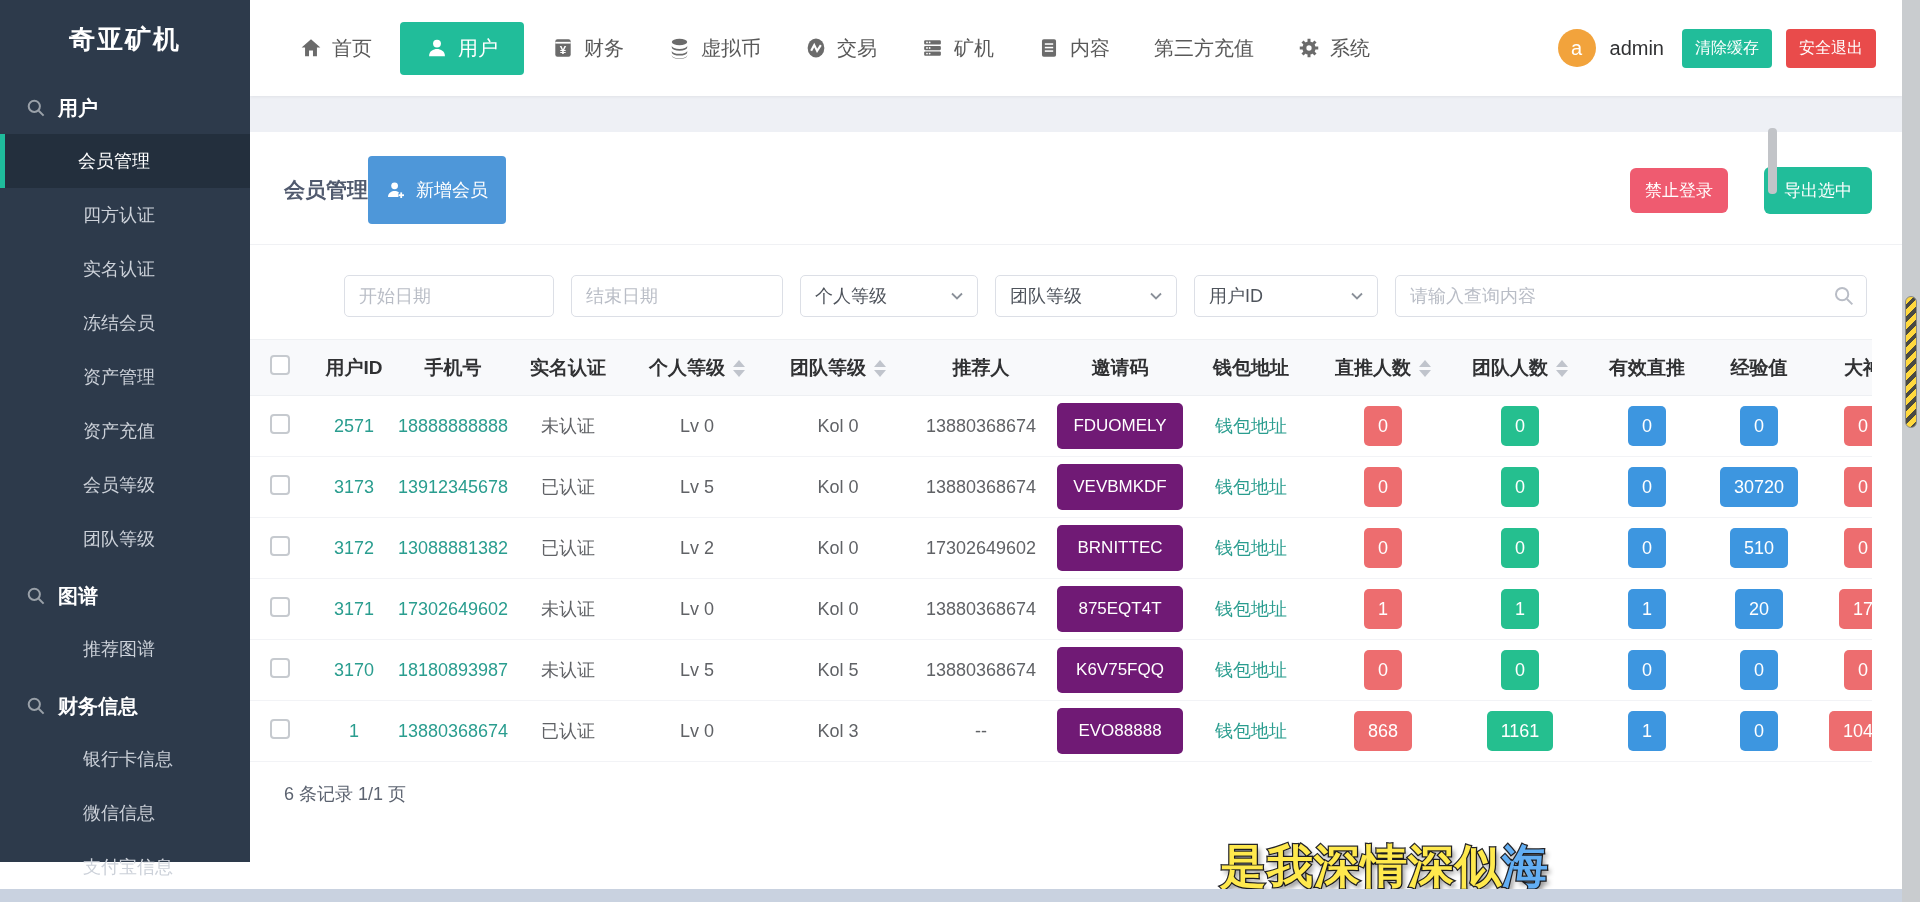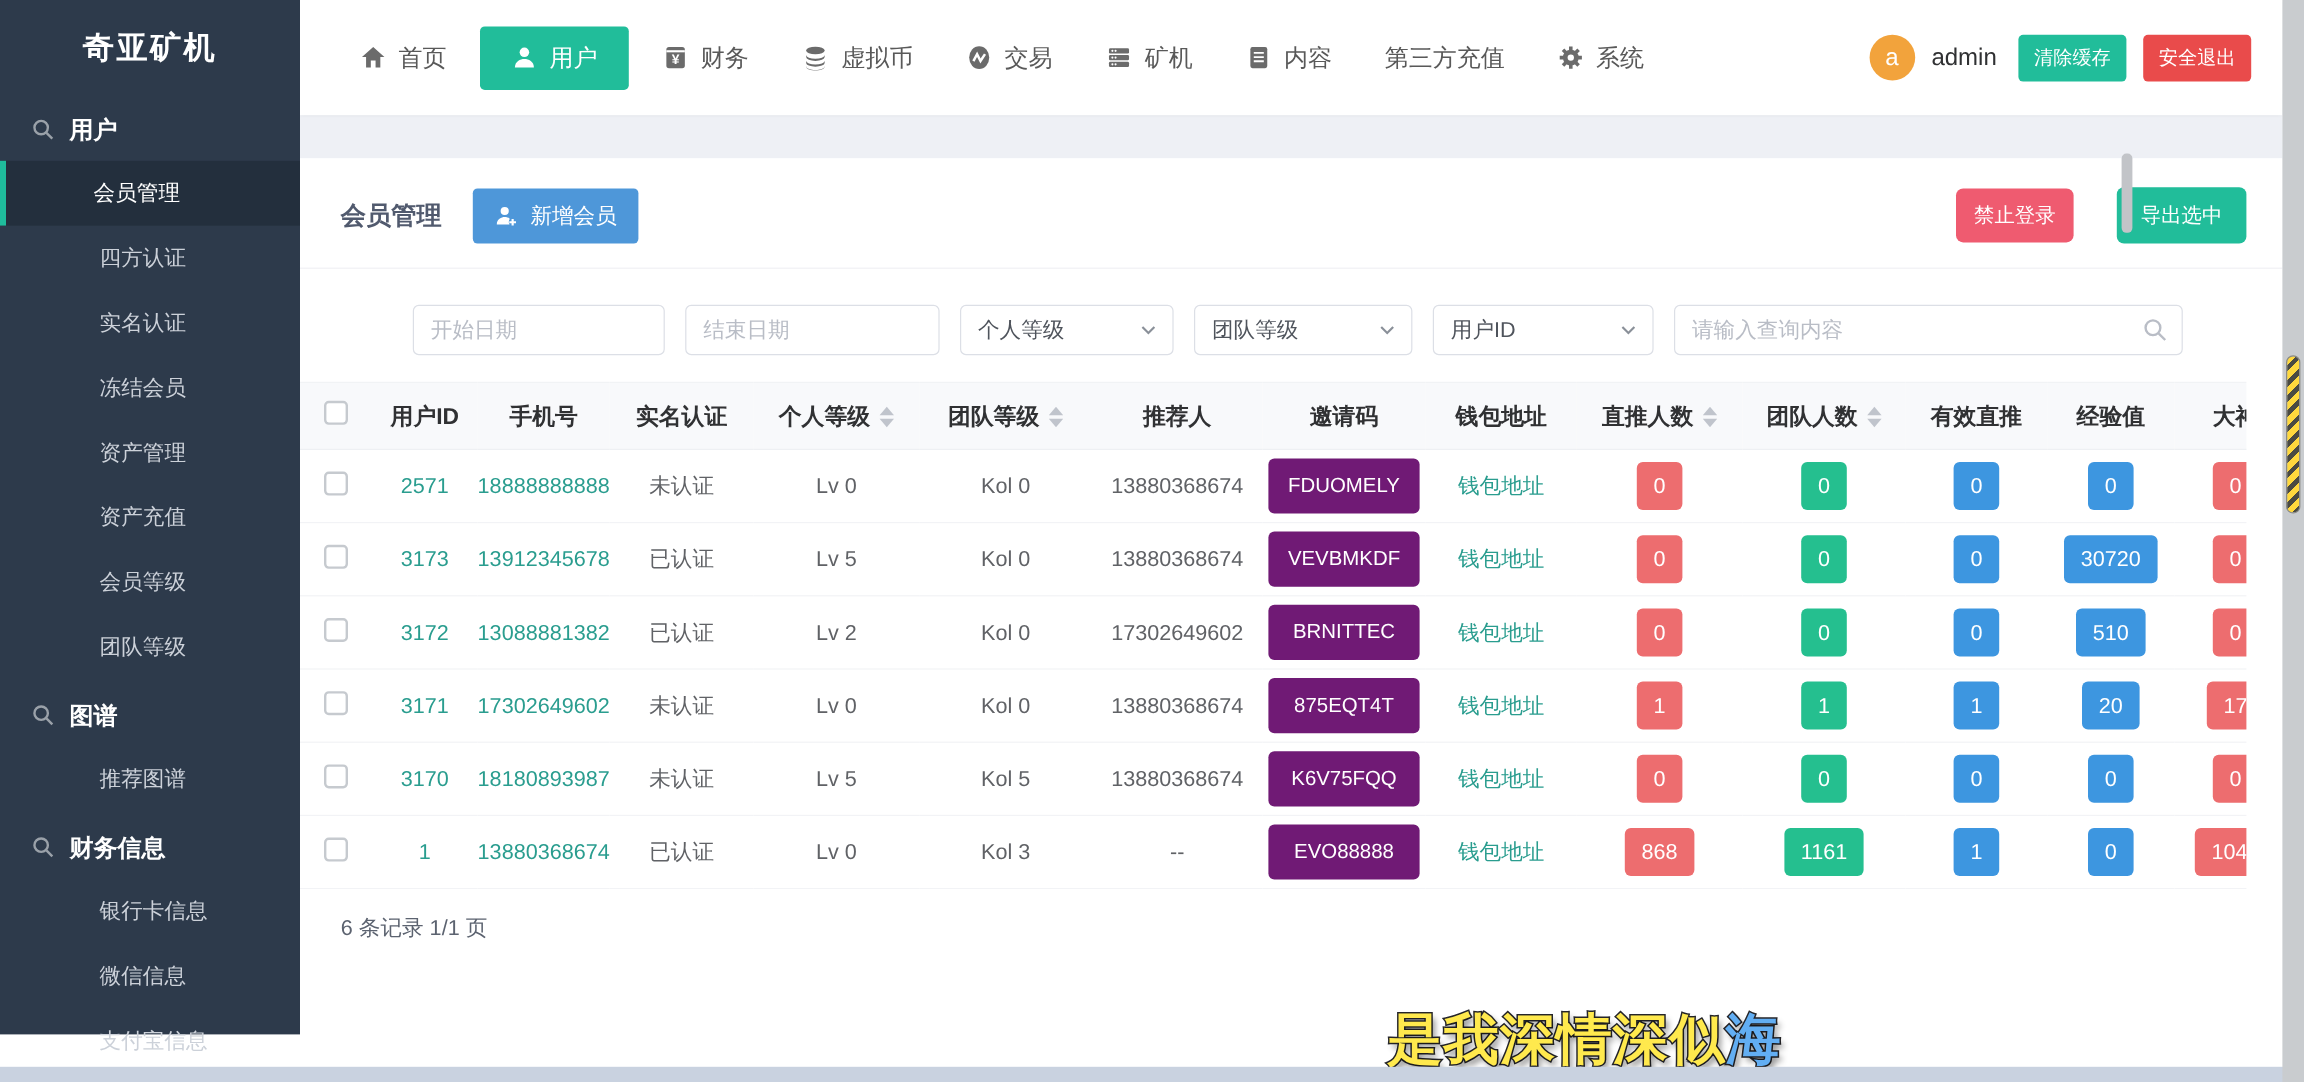--- a/index.html
+++ b/index.html
@@ -29,22 +29,22 @@
     display:flex; align-items:center; justify-content:center; font-size:20px; }
   .user-name { font-size:20px; color:#303133; margin-right:4px; }
   .btn-cache { background:#21bd9a; color:#fff; font-size:16px; padding:9px 13px; border-radius:4px; border:none; cursor:pointer; }
   .btn-logout { background:#e94b4b; color:#fff; font-size:16px; padding:9px 13px; border-radius:4px; border:none; cursor:pointer; }
 
   
   .crumb-strip { position:absolute; left:250px; top:78px; width:1652px; height:54px; background:#eef0f5; }
   .panel { position:absolute; left:250px; top:132px; width:1652px; height:756px; background:#fff; }
   .content-header { display:flex; align-items:center; padding:24px 30px 20px 34px; border-bottom:1px solid #f0f1f4; }
   .page-title { font-size:21px; font-weight:bold; color:#515a6e; }
-  .btn-add { margin-left:26px; background:#4e97d9; color:#fff; border:none; border-radius:4px;
-    padding:11px 18px; font-size:18px; display:flex; align-items:center; gap:10px; cursor:pointer; }
+  .btn-add { background:#4e97d9; color:#fff; border:none; border-radius:4px;
+    padding:22px 18px; font-size:18px; display:flex; align-items:center; gap:10px; cursor:pointer; }
   .header-right { margin-left:auto; display:flex; align-items:center; gap:36px; }
   .btn-ban { background:#ef5b70; color:#fff; border:none; border-radius:6px; padding:11px 15px; font-size:17px; cursor:pointer; }
   .btn-export { background:#21bd9a; color:#fff; border:none; border-radius:6px; padding:12px 20px; font-size:17px; cursor:pointer; }
 
   .filter-row { display:flex; align-items:center; gap:17px; margin:30px 0 0 94px;border-radius:11px; }
   .f-input { height:42px; border:1px solid #dcdfe6; border-radius:5px; padding:0 14px;
     font-size:18px; color:#606266; background:#fff; outline:none; }
   .f-input::placeholder { color:#b9bdc6; }
   .f-select { height:42px; border:1px solid #dcdfe6; border-radius:5px; background:#fff;
     display:flex; align-items:center; justify-content:space-between; padding:0 12px 0 14px;
@@ -68,21 +68,21 @@
   .invite-btn { background:#701a75; color:#fff; border:none; border-radius:5px; width:126px;
     padding:13px 4px; font-size:17px; cursor:pointer; }
   .badge { display:inline-block; min-width:25px; padding:11px 14px; border-radius:5px; color:#fff; font-size:18px; line-height:1; }
   .badge.red { background:#ed6d6f; }
   .badge.green { background:#25bf8f; }
   .badge.blue { background:#3d96e0; }
 
   .record-summary { margin:20px 0 0 34px; font-size:18px; color:#5c6370; }
 
   
-  .subtitle { position:absolute; left:1156px; top:836px; font-size:46px; font-weight:900; z-index:8;
+  .subtitle { position:absolute; left:1220px; top:836px; font-size:46px; font-weight:900; z-index:8;
     -webkit-text-stroke:2.5px #26262a; paint-order:stroke fill;
     text-shadow:3px 4px 5px rgba(0,0,0,.45); letter-spacing:1px; white-space:nowrap; }
   .subtitle .sung { color:#ffe94d; }
   .subtitle .unsung { color:#62aef3; }
   .bottom-bar { position:absolute; left:0; bottom:0; width:1920px; height:13px; background:#c9d2e0; z-index:9; }
   .win-scrollbar { position:absolute; right:0; top:0; width:18px; height:902px; background:#c9cccf; z-index:10; }
   .win-thumb { position:absolute; left:3px; top:296px; width:12px; height:132px; border-radius:6px;
     background:repeating-linear-gradient(135deg,#ffd83d 0 5px,#4a4a42 5px 9px); border:1px solid #8a8a84; }
   .mini-scroll { position:absolute; left:1768px; top:128px; width:9px; height:66px; background:#c2c4c8; border-radius:4px; z-index:6; }
 
@@ -298,21 +298,21 @@
       </div>
       <div class="f-select" style="width:184px">
         <span>用户ID</span>
         <span class="iconbox chev">
             <svg width="16" height="16" viewBox="0 0 16 16">
               <path d="M3 5.5 L8 10.5 L13 5.5" fill="none" stroke="#8a9099" stroke-width="1.8"></path>
             </svg>
           </span>
       </div>
       <div class="search-box">
-        <input class="f-input" style="width: 424px;" placeholder="请输入查询内容">
+        <input class="f-input" style="width: 472px;" placeholder="请输入查询内容">
         <span class="search-glyph iconbox" id="icon-search-input">
             <svg width="22" height="22" viewBox="0 0 20 20">
               <circle cx="8.3" cy="8.3" r="5.6" fill="none" stroke="#b9bdc6" stroke-width="1.8"></circle>
               <line x1="12.7" y1="12.7" x2="17.6" y2="17.6" stroke="#b9bdc6" stroke-width="1.8"></line>
             </svg>
           </span>
       </div>
     </div>
 
     <div class="table-wrap">

